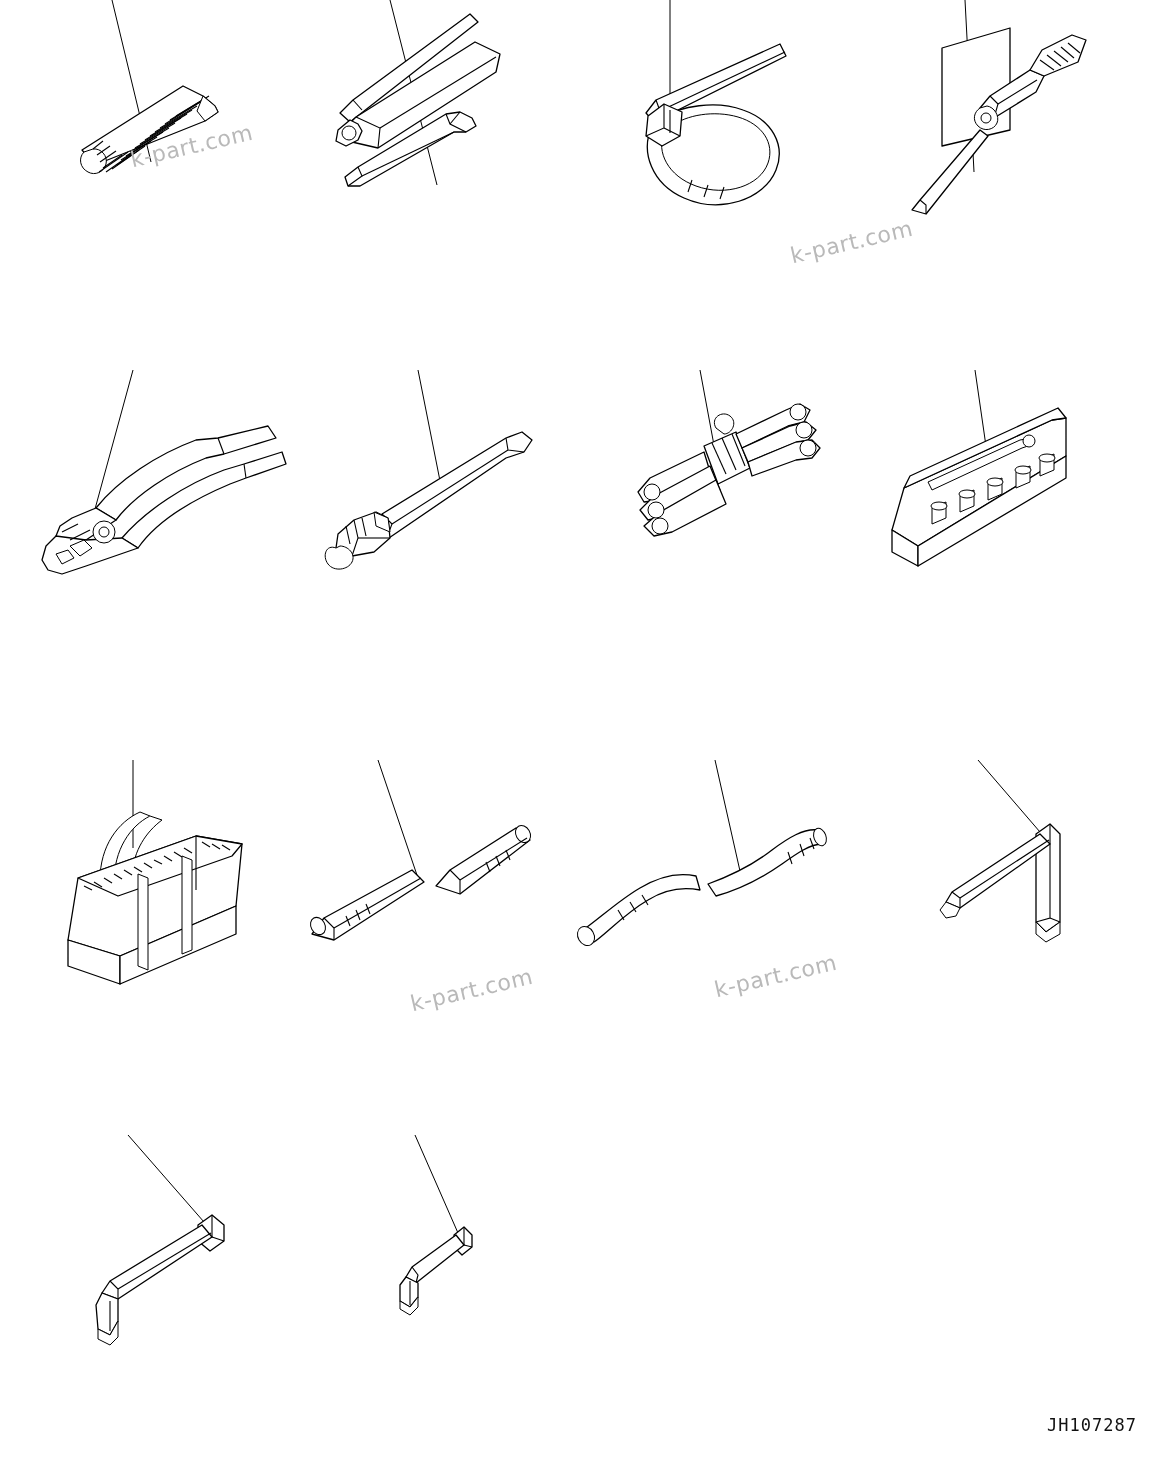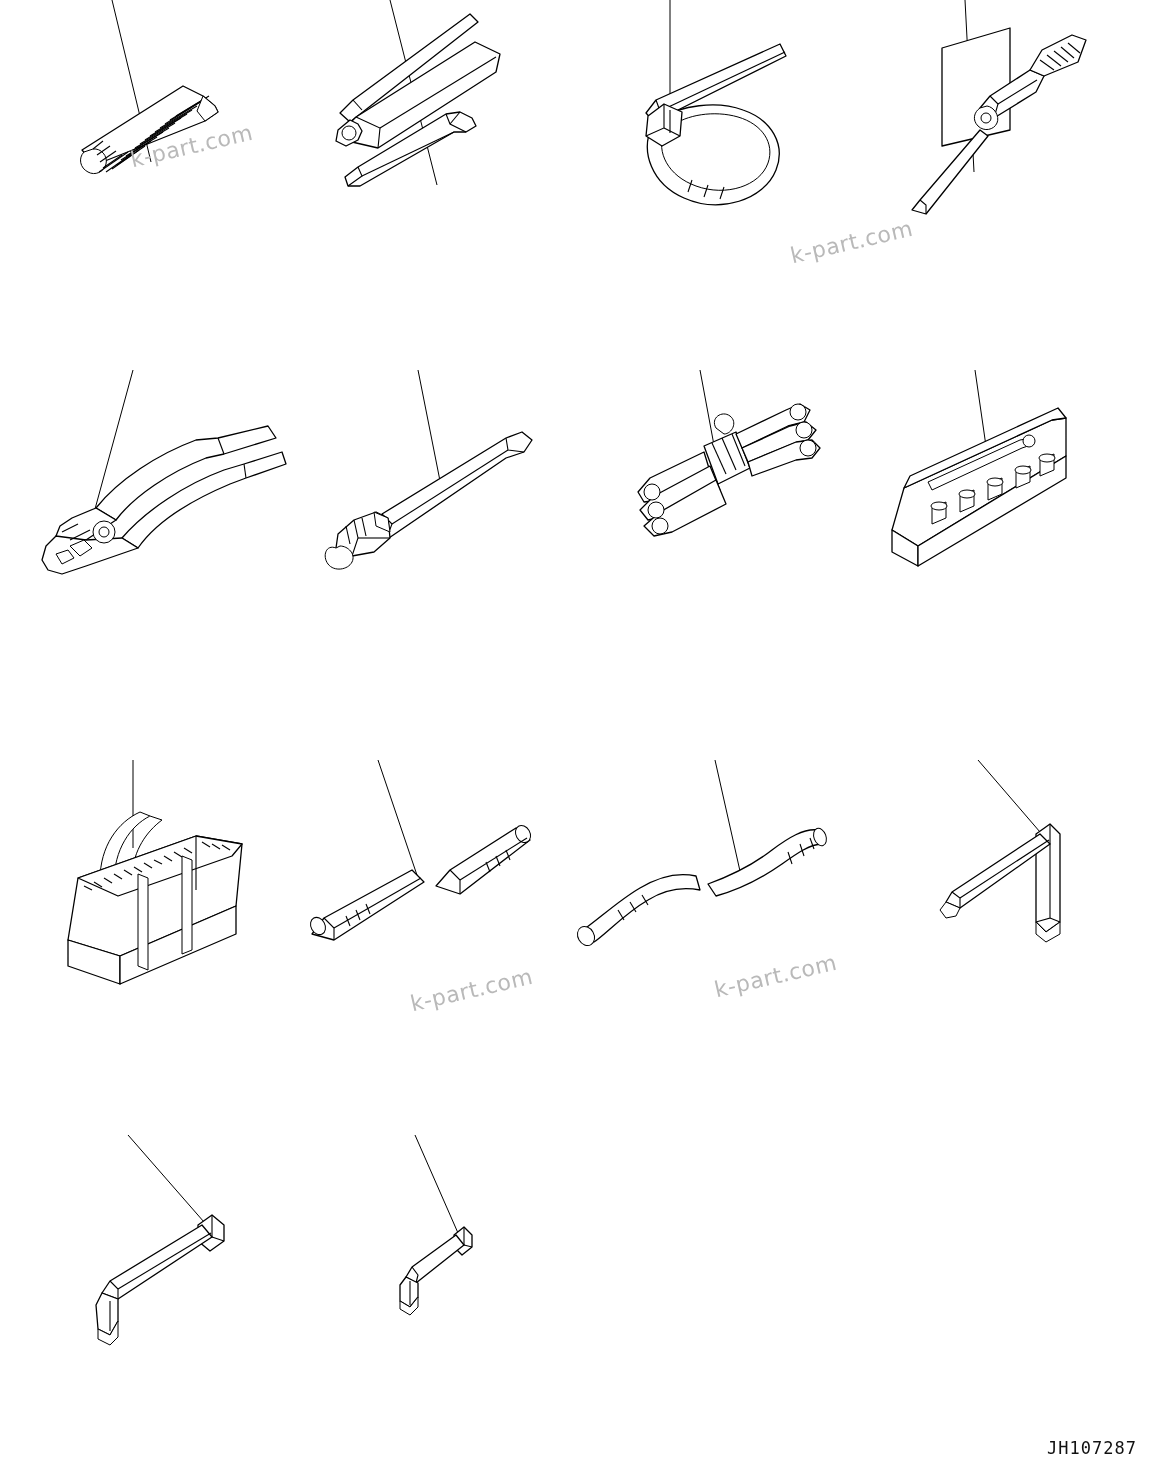--- a/index.html
+++ b/index.html
@@ -31,21 +31,21 @@
     font-size: 22px;
     letter-spacing: 0.5px;
     transform: rotate(-13deg);
     transform-origin: left top;
     white-space: nowrap;
     user-select: none;
   }
   .diagram-code {
     position: absolute;
     right: 18px;
-    bottom: 0;
+    bottom: 23px;
     font-family: "DejaVu Sans Mono", monospace;
     font-size: 17px;
     color: #111111;
     letter-spacing: 1px;
   }
   .ln {
     stroke: #000000;
     stroke-width: 1.1;
     fill: none;
   }

